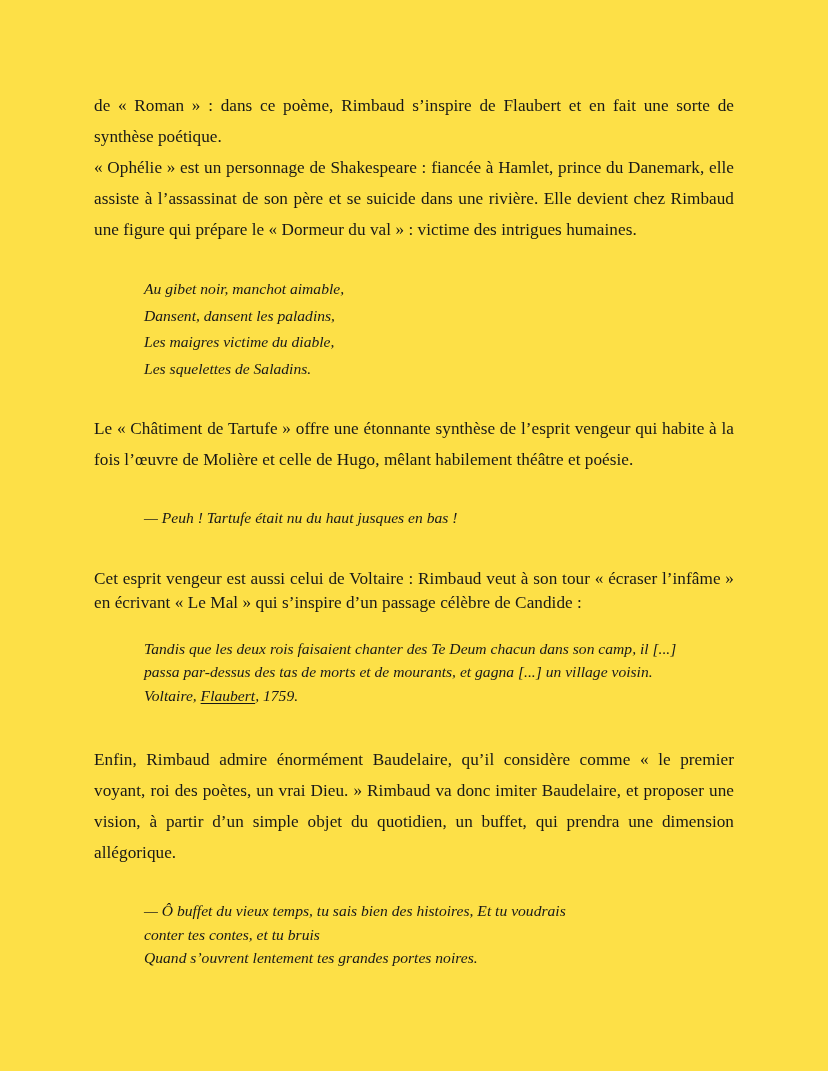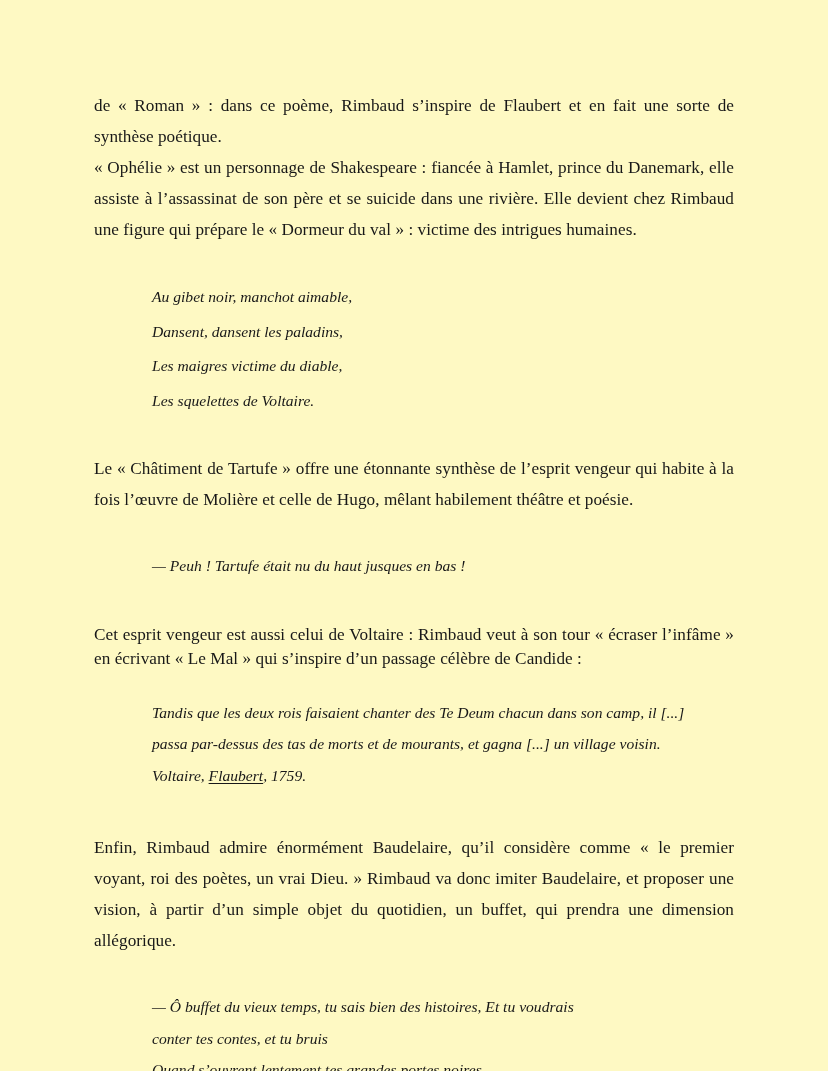--- a/index.html
+++ b/index.html
@@ -11,21 +11,21 @@
     width: 828px;
     height: 1071px;
     font-family: "Liberation Serif", "DejaVu Serif", serif;
     color: #181818;
     overflow: hidden;
   }
   .page {
     position: relative;
     width: 828px;
     height: 1071px;
-    background: #fef9c3;
+    background: #fde047;
     box-sizing: border-box;
   }
   .content {
     position: absolute;
     left: 94px;
     top: 90px;
     width: 640px;
   }
   p.body-par {
     margin: 0;
@@ -38,21 +38,21 @@
   p.body-par.tight {
     line-height: 24px;
   }
   .quote-block {
     margin: 0;
     padding-left: 50px;
     font-style: italic;
     font-size: 15.6px;
   }
   .quote-block .qline {
-    margin: 8px;
+    margin: 0;
     white-space: nowrap;
   }
   .quote-spaced .qline {
     line-height: 26.5px;
   }
   .quote-tight .qline {
     line-height: 23.5px;
   }
   .gap-md { height: 22px; }
   .gap-lg { height: 31px; }
@@ -72,21 +72,21 @@
 
     <p class="body-par">« Ophélie » est un personnage de Shakespeare : fiancée à Hamlet, prince du Danemark, elle assiste à l’assassinat de son père et se suicide dans une rivière. Elle devient chez Rimbaud une figure qui prépare le « Dormeur du val » : victime des intrigues humaines.</p>
 
 
     <div class="gap-lg"></div>
 
     <div class="quote-block quote-spaced">
       <div class="qline">Au gibet noir, manchot aimable,</div>
       <div class="qline">Dansent, dansent les paladins,</div>
       <div class="qline">Les maigres victime du diable,</div>
-      <div class="qline">Les squelettes de Voltaire.</div>
+      <div class="qline">Les squelettes de Saladins.</div>
     </div>
 
     <div class="gap-lg"></div>
 
     <p class="body-par">Le « Châtiment de Tartufe » offre une étonnante synthèse de l’esprit vengeur qui habite à la fois l’œuvre de Molière et celle de Hugo, mêlant habilement théâtre et poésie.</p>
 
     <div class="gap-lg"></div>
 
     <div class="quote-block quote-tight">
       <div class="qline">— Peuh ! Tartufe était nu du haut jusques en bas !</div>

